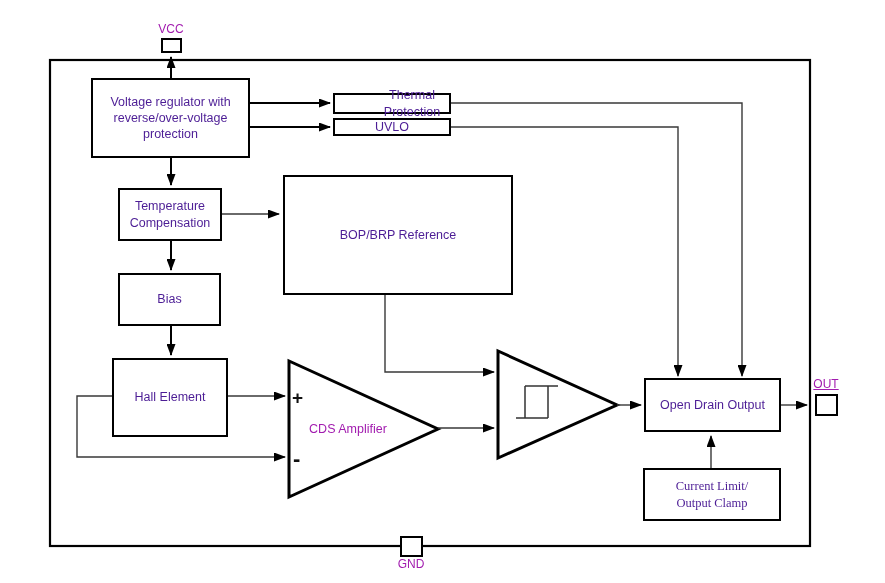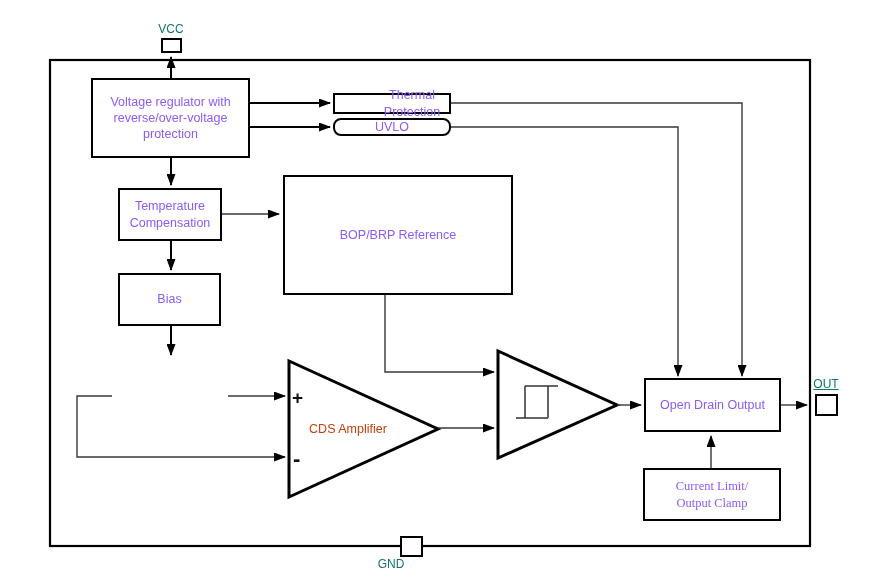--- a/index.html
+++ b/index.html
@@ -4,30 +4,30 @@
 <style>
   html,body{margin:0;padding:0;background:#ffffff;}
   #stage{
     position:relative;width:885px;height:583px;background:#ffffff;overflow:hidden;
     font-family:"Liberation Sans","DejaVu Sans",sans-serif;color:#222;
   }
   #wiring{position:absolute;left:0;top:0;width:885px;height:583px;}
   .box{
     position:absolute;box-sizing:border-box;border:2px solid #000;background:#fff;
     display:flex;align-items:center;justify-content:center;text-align:center;
-    white-space:pre-line;font-size:12.5px;line-height:1.3;color:#8b5cf6;
+    white-space:pre-line;font-size:12.5px;line-height:1.3;color:#4c1d95;
   }
   .freelabel{
-    position:absolute;font-size:12.5px;color:#c2410c;text-align:center;white-space:pre-line;
+    position:absolute;font-size:12.5px;color:#a21caf;text-align:center;white-space:pre-line;
   }
   .pin{
     position:absolute;box-sizing:border-box;border:2.5px solid #000;background:#fff;
   }
   .pinlabel{
-    position:absolute;font-size:12px;color:#0f766e;text-align:center;
+    position:absolute;font-size:12px;color:#a21caf;text-align:center;
   }
   .sign{
     position:absolute;font-weight:bold;color:#111;line-height:1;
   }
 </style>
 </head>
 <body>
 
 <div id="stage">
 
@@ -63,41 +63,42 @@
     <path d="M171,241 V270" fill="none" stroke="#000" stroke-width="2" marker-end="url(#ah)"></path>
     <path d="M171,326 V355" fill="none" stroke="#000" stroke-width="2" marker-end="url(#ah)"></path>
   </svg>
 
   <div class="box" style="left:91px;top:78px;width:159px;height:80px;">Voltage regulator with
 reverse/over-voltage
 protection</div>
 
   <div class="box" style="left:333px;top:93px;width:118px;height:21px;padding-left:40px;">Thermal Protection</div>
 
-  <div class="box" style="left:333px;top:118px;width:118px;height:18px;border-radius:8px;">UVLO</div>
+  <div class="box" style="left:333px;top:118px;width:118px;height:18px;">UVLO</div>
 
   <div class="box" style="left:283px;top:175px;width:230px;height:120px;">BOP/BRP Reference</div>
 
   <div class="box" style="left:118px;top:188px;width:104px;height:53px;">Temperature
 Compensation</div>
 
   <div class="box" style="left:118px;top:273px;width:103px;height:53px;text-align:right;">Bias</div>
 
+  <div class="box" style="left:112px;top:358px;width:116px;height:79px;">Hall Element</div>
 
   <div class="box" style="left:644px;top:378px;width:137px;height:54px;">Open Drain Output</div>
 
   <div class="box" style="left:643px;top:468px;width:138px;height:53px;font-family:Liberation Serif, serif;">Current Limit/
 Output Clamp</div>
 
   <div class="freelabel" style="left:302px;top:422px;width:92px;">CDS Amplifier</div>
   <div class="sign" style="left:292px;top:388px;font-size:19px;">+</div>
   <div class="sign" style="left:293px;top:448px;font-size:22px;">-</div>
 
   <div class="pin" style="left:161px;top:38px;width:21px;height:15px;"></div>
   <div class="pinlabel" style="left:146px;top:22px;width:50px;">VCC</div>
 
   <div class="pin" style="left:815px;top:394px;width:23px;height:22px;"></div>
   <div class="pinlabel" style="left:801px;top:377px;width:50px;text-decoration:underline;">OUT</div>
 
   <div class="pin" style="left:400px;top:536px;width:23px;height:21px;"></div>
-  <div class="pinlabel" style="left:366px;top:557px;width:50px;">GND</div>
+  <div class="pinlabel" style="left:386px;top:557px;width:50px;">GND</div>
 
 </div>
 
 </body></html>

